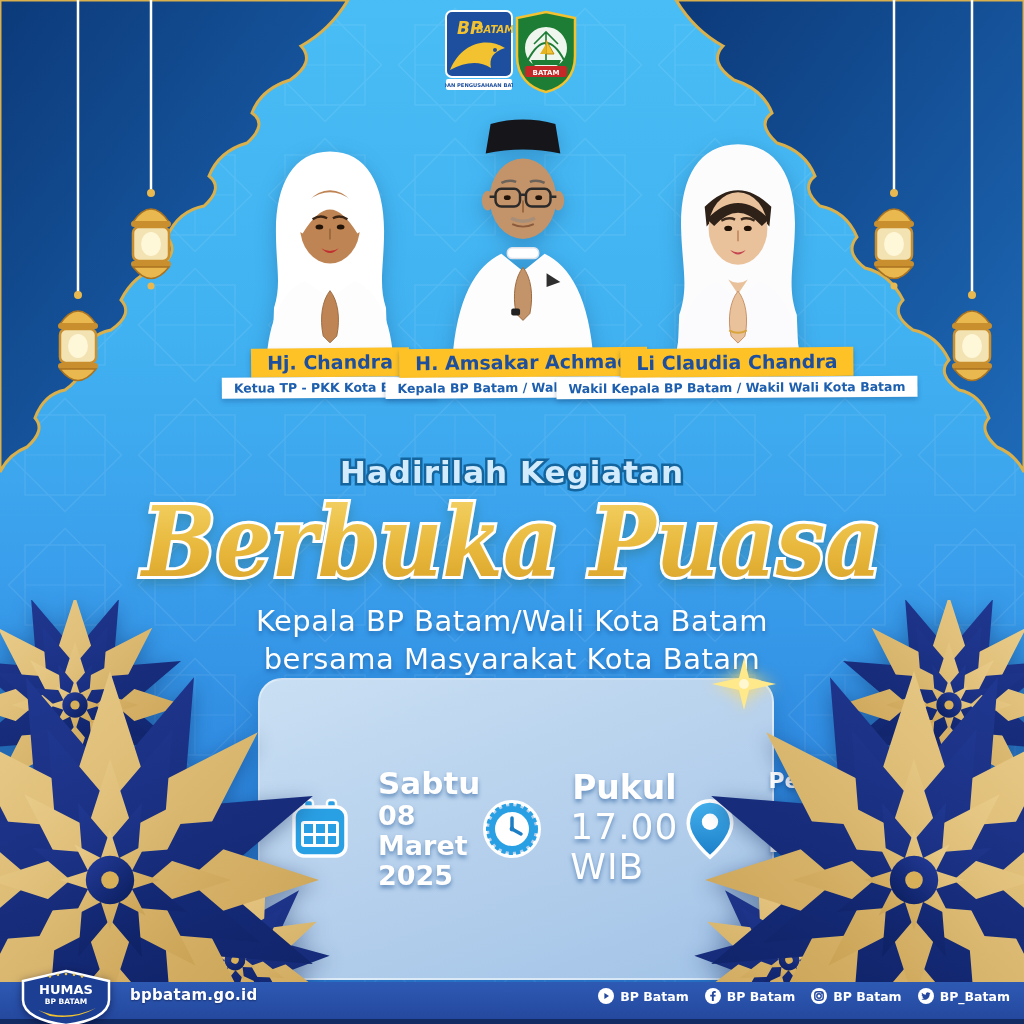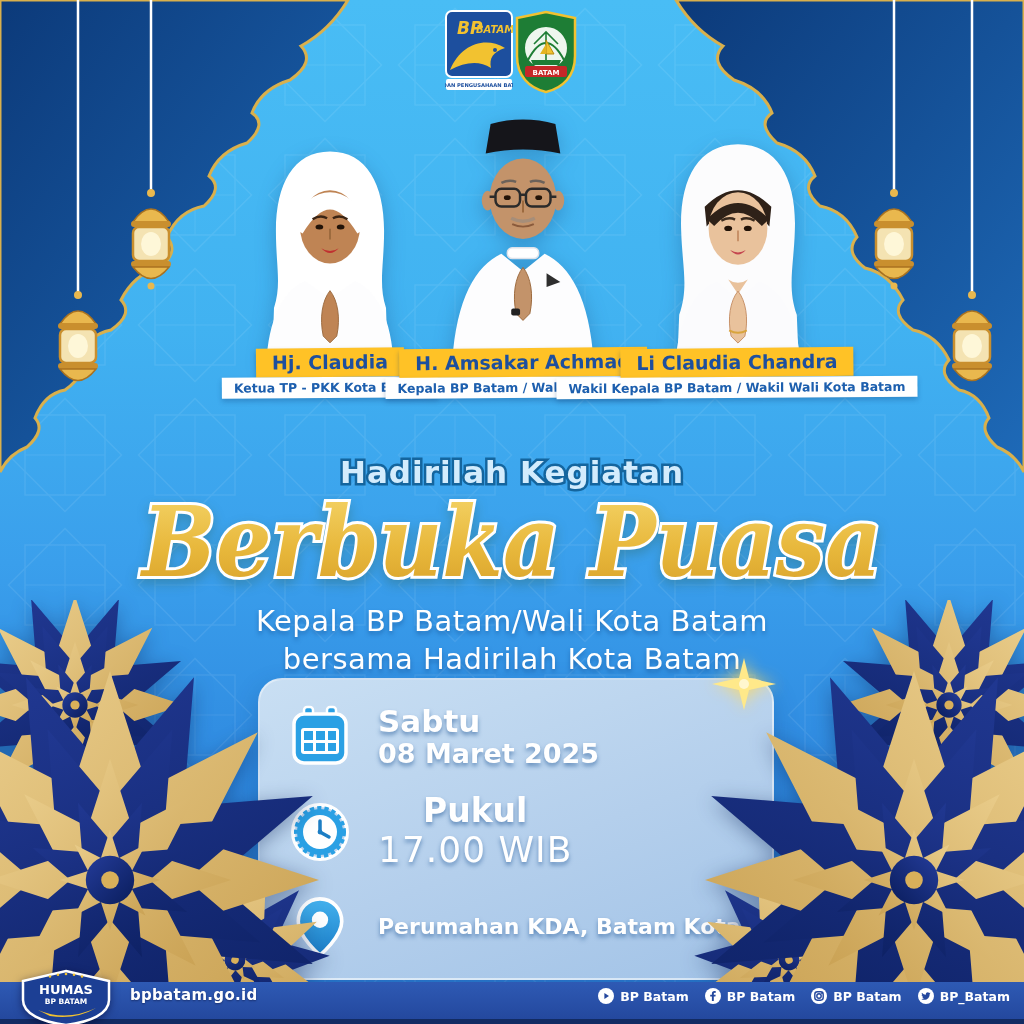--- a/index.html
+++ b/index.html
@@ -33,21 +33,21 @@
     left:0;top:602px;width:1024px;text-align:center;z-index:3;
     color:#fff;font-weight:normal;font-size:29px;line-height:1.32;letter-spacing:.5px;
     text-shadow:0 3px 4px rgba(18,74,140,.5);
   }
   .event-card{
     left:258px;top:678px;width:516px;height:302px;border-radius:24px;z-index:3;
     background:linear-gradient(160deg,#c9dff3 0%,#b4cfec 55%,#a2c3e7 100%);
     border:2px solid rgba(255,255,255,.4);
     box-shadow:0 10px 24px rgba(15,60,120,.25);
     padding:24px 28px;box-sizing:border-box;
-    display:flex;flex-direction:column;justify-content:space-between;gap:24px;
+    display:flex;flex-direction:row;justify-content:space-between;
   }
   .event-row{display:flex;align-items:center;gap:26px;}
   .event-icon{flex:0 0 64px;display:flex;align-items:center;justify-content:center;}
   .event-text{color:#fff;text-shadow:0 3px 4px rgba(18,74,140,.5);line-height:1.12;}
   .ev-day{font-weight:bold;font-size:31px;}
   .ev-date{font-weight:bold;font-size:27px;}
   .ev-plabel{font-weight:bold;font-size:33px;text-align:center;}
   .ev-time{font-weight:normal;font-size:36px;letter-spacing:1px;}
   .ev-loc{font-weight:bold;font-size:22px;line-height:1.45;}
   .sparkle{z-index:4;}
@@ -222,21 +222,21 @@
       <ellipse cx="110" cy="96" rx="4" ry="2.6" fill="#221308"></ellipse>
       <path d="M100 98 L100 109" stroke="#c79067" stroke-width="2"></path>
       <path d="M92 118 Q100 123 108 118 Q100 127 92 118 Z" fill="#c4454f"></path>
       <path d="M36 234 C40 186 56 160 78 150 L100 168 L122 150 C146 160 160 186 164 234 Z" fill="#fbfbfd"></path>
       <path d="M90 148 L100 163 L110 148 Q100 155 90 148 Z" fill="#e9c29c"></path>
       <path d="M100 160 C92 170 89 188 93 206 L100 213 L107 206 C111 188 108 170 100 160 Z" fill="#e9c29c" stroke="#c79067" stroke-width="1"></path>
       <path d="M91 200 Q100 205 109 200" stroke="#d8a43c" stroke-width="2" fill="none"></path>
     </svg>
   </div>
 
-  <div class="name-badge" style="left:330px;top:348px"><span>Hj. Claudia</span></div>
+  <div class="name-badge" style="left:330px;top:348px"><span>Hj. Chandra</span></div>
   <div class="title-badge" style="left:330px;top:377px"><span>Ketua TP - PKK Kota Batam</span></div>
   <div class="name-badge" style="left:523px;top:348px"><span>H. Amsakar Achmad</span></div>
   <div class="title-badge" style="left:523px;top:377px"><span>Kepala BP Batam / Wali Kota Batam</span></div>
   <div class="name-badge" style="left:737px;top:348px"><span>Li Claudia Chandra</span></div>
   <div class="title-badge" style="left:737px;top:377px"><span>Wakil Kepala BP Batam / Wakil Wali Kota Batam</span></div>
 
   <svg class="abs kicker-svg" width="800" height="52" viewBox="0 0 800 52">
     <text x="400" y="37" text-anchor="middle" font-family="DejaVu Sans, sans-serif" font-size="31" font-weight="bold" fill="#d3ecfd" stroke="#14659e" stroke-width="5" paint-order="stroke" letter-spacing="1">Hadirilah Kegiatan</text>
   </svg>
   <svg class="abs title-svg" width="860" height="135" viewBox="0 0 860 135">
@@ -244,21 +244,21 @@
         <linearGradient id="goldT" x1="0" y1="0" x2="0" y2="1">
       <stop offset="0" stop-color="#f5d66b"></stop>
           <stop offset="0.55" stop-color="#e8b83c"></stop>
           <stop offset="1" stop-color="#d79f28"></stop>
         </linearGradient>
       </defs>
     <text x="430" y="98" text-anchor="middle" font-family="DejaVu Serif, serif" font-style="italic" font-weight="bold" font-size="97" fill="url(#goldT)" stroke="#ffffff" stroke-width="6" paint-order="stroke" textLength="740" lengthAdjust="spacingAndGlyphs">Berbuka Puasa</text>
   </svg>
   <div class="abs subtitle">
     <div>Kepala BP Batam/Wali Kota Batam</div>
-    <div>bersama Hadirilah Kota Batam</div>
+    <div>bersama Masyarakat Kota Batam</div>
   </div>
 
   <div class="abs event-card">
     <div class="event-row">
       <div class="event-icon">
         <svg width="64" height="64" viewBox="0 0 64 64">
           <rect x="16" y="3" width="9" height="13" rx="3" fill="#2aa0e4" stroke="#ffffff" stroke-width="2.5"></rect>
           <rect x="39" y="3" width="9" height="13" rx="3" fill="#2aa0e4" stroke="#ffffff" stroke-width="2.5"></rect>
           <rect x="6" y="10" width="52" height="49" rx="10" fill="#2aa0e4" stroke="#ffffff" stroke-width="3.5"></rect>
           <rect x="13" y="24" width="38" height="26" rx="3" fill="#ffffff"></rect>

